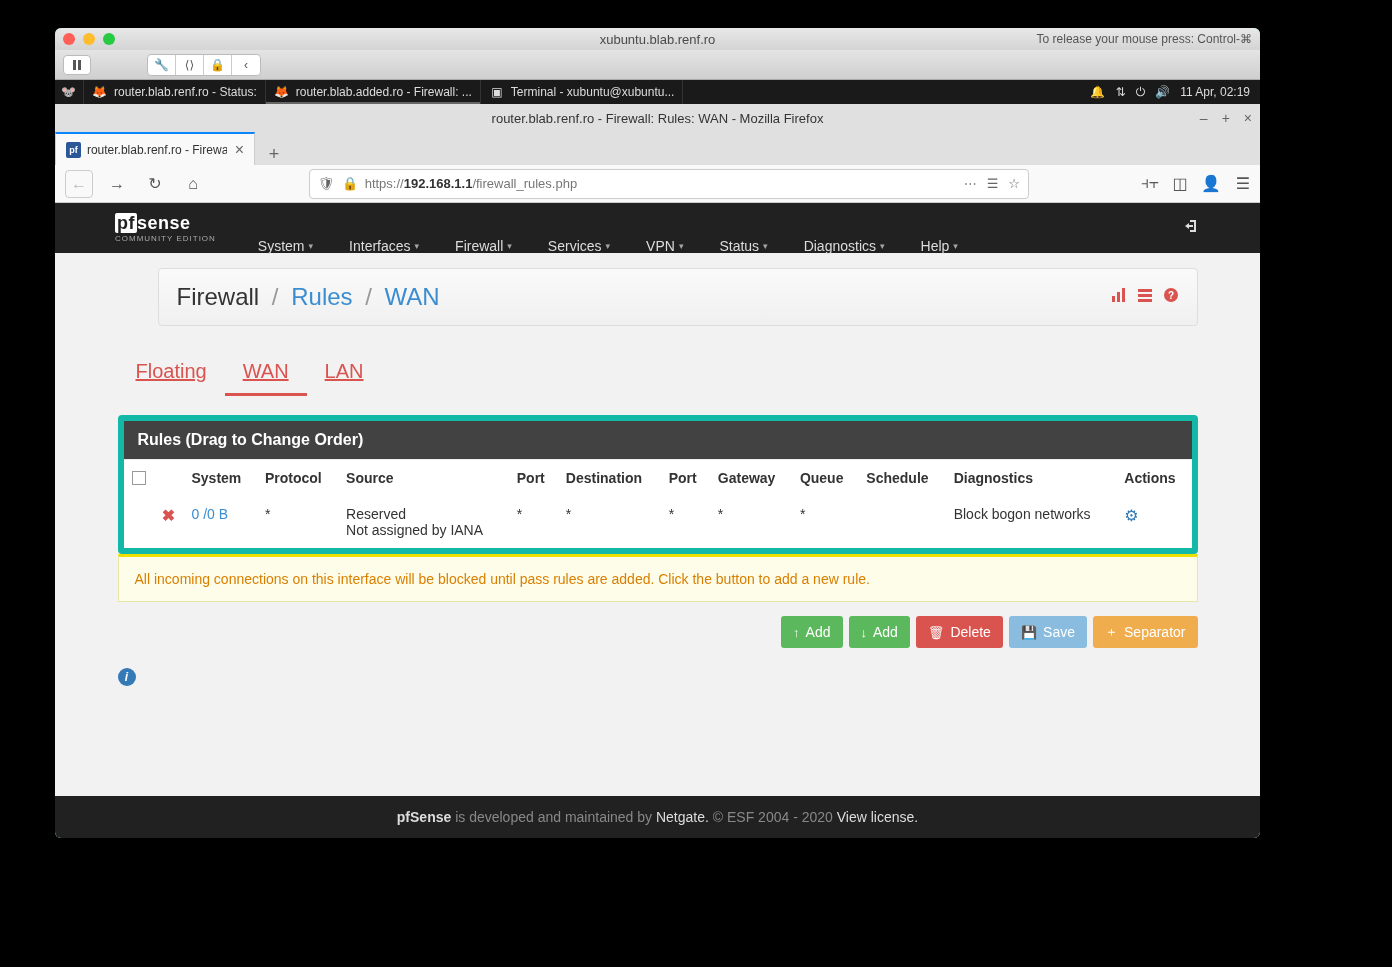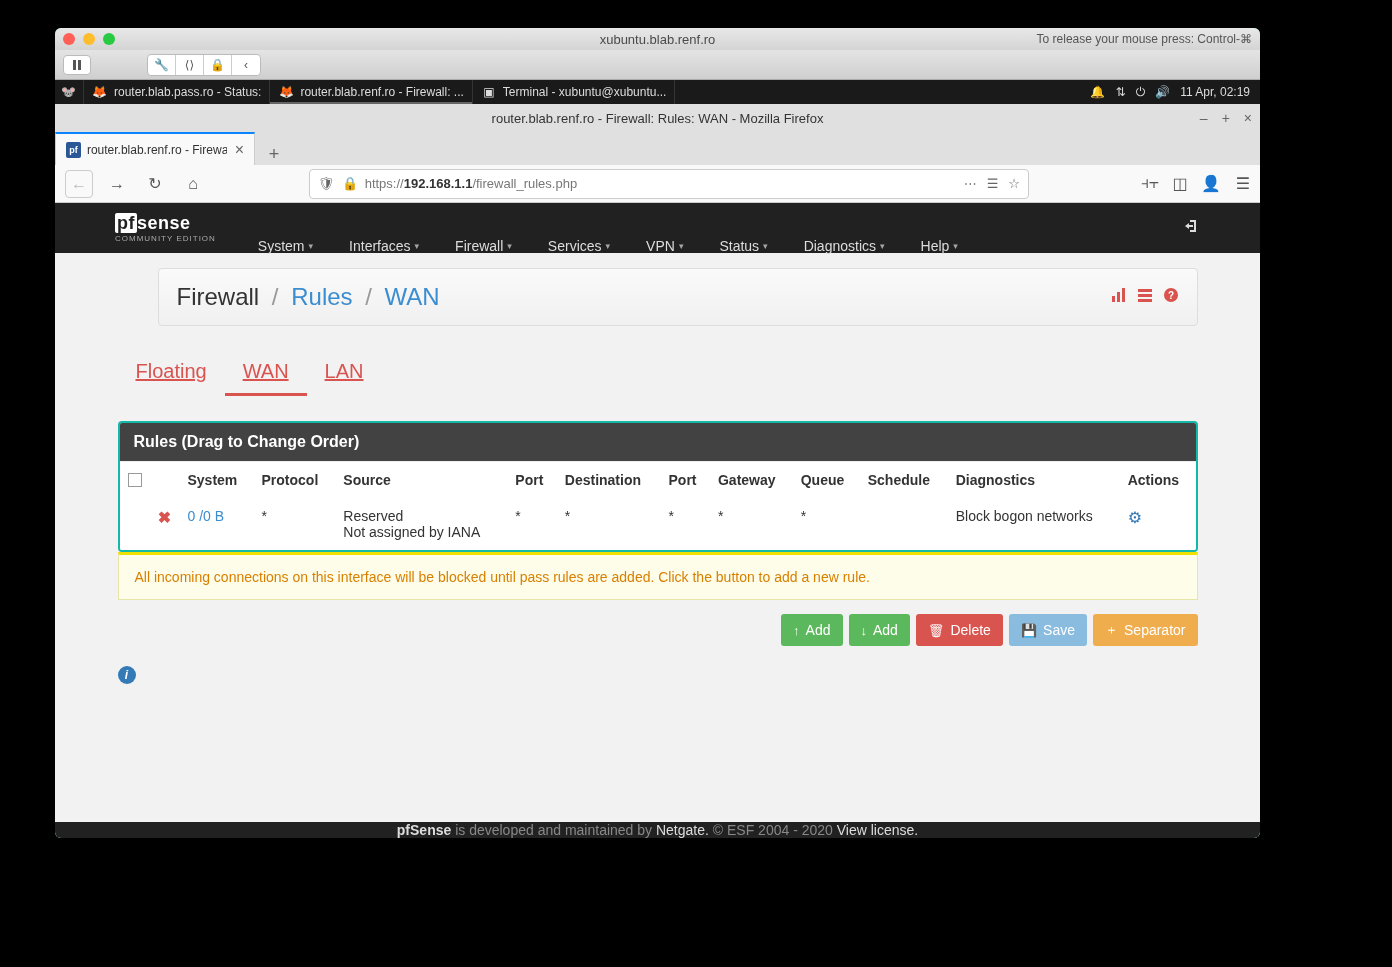--- a/index.html
+++ b/index.html
@@ -65,42 +65,42 @@
 .pf-breadcrumb-bar { background: linear-gradient(#fafafa, #f0f0f0); border: 1px solid #ddd; border-radius: 4px; padding: 14px 18px; display: flex; align-items: center; margin-left: 40px; }
 .pf-bc { font-size: 24px; color: #333; }
 .pf-bc .sep { color: #999; margin: 0 6px; }
 .pf-bc a { color: #3b8dd1; text-decoration: none; }
 .pf-bc-icons { margin-left: auto; display: flex; gap: 10px; color: #d9534f; font-size: 16px; }
 
 .pf-tabs { display: flex; margin-top: 24px; border-bottom: 1px solid transparent; }
 .pf-tab { padding: 10px 18px; color: #d9534f; font-size: 20px; cursor: pointer; text-decoration: underline; }
 .pf-tab.active { border-bottom: 3px solid #d9534f; font-weight: 500; }
 
-.pf-panel { margin-top: 24px; border: 2px solid #14b8a6; border-radius: 4px; overflow: hidden; }
+.pf-panel { margin-top: 18px; border: 6px solid #14b8a6; border-radius: 4px; overflow: hidden; }
 .pf-panel-head { background: #424242; color: #fff; padding: 10px 14px; font-size: 16px; font-weight: 600; }
 .pf-table { width: 100%; border-collapse: collapse; font-size: 14px; background: #fff; }
 .pf-table th { text-align: left; padding: 10px 8px; font-weight: 600; border-top: 1px solid #eee; color: #333; }
 .pf-table td { padding: 10px 8px; vertical-align: top; color: #333; }
 .pf-chk { width: 14px; height: 14px; border: 1px solid #999; }
 .pf-block-x { color: #d9534f; font-size: 16px; font-weight: bold; }
 .pf-states-link { color: #3b8dd1; }
 .pf-gear { color: #337ab7; font-size: 16px; }
 
 .pf-alert { background: #fdfde9; border: 1px solid #e6e6a8; border-top: 3px solid #f0e000; padding: 12px 16px; color: #d97f00; font-size: 14px; margin-top: 0px; }
 .pf-alert p { margin: 2px 0; }
 
 .pf-buttons { display: flex; gap: 6px; justify-content: flex-end; margin-top: 14px; }
 .pf-btn { display: flex; align-items: center; gap: 6px; padding: 7px 12px; border-radius: 3px; color: #fff; font-size: 14px; border: none; cursor: pointer; }
 .pf-btn.green { background: #5cb85c; } .pf-btn.red { background: #d9534f; }
 .pf-btn.blue { background: #8abce0; } .pf-btn.orange { background: #f0ad4e; }
 .pf-btn .bi { font-size: 13px; }
 
 .pf-info-i { margin-top: 20px; width: 18px; height: 18px; background: #337ab7; color: #fff; border-radius: 50%; display: flex; align-items: center; justify-content: center; font-size: 12px; font-weight: bold; font-style: italic; }
 
-.pf-footer { background: #212121; color: #888; text-align: center; padding: 0; font-size: 14px; position: absolute; bottom: 0; left: 0; right: 0; }
+.pf-footer { background: #212121; color: #888; text-align: center; padding: 13px; font-size: 14px; position: absolute; bottom: 0; left: 0; right: 0; }
 .pf-footer b { color: #ddd; }
 .pf-footer a { color: #ddd; text-decoration: none; }
 
 
 .svg-i { width: 16px; height: 16px; fill: currentColor; }
 </style>
 </head>
 <body>
 
 <div class="mac-window">
@@ -130,25 +130,25 @@
       <div class="tb-btn">‹</div>
     </div>
   </div>
 
   <div class="ubu-taskbar">
     <div class="ubu-task" style="padding:0 6px">
         <span class="ubu-icon">🐭</span>
       </div>
     <div class="ubu-task" id="ut0">
         <span class="ubu-icon">🦊</span>
-        <span>router.blab.pass.ro - Status:</span>
+        <span>router.blab.renf.ro - Status:</span>
       </div>
     <div class="ubu-task active" id="ut1">
         <span class="ubu-icon">🦊</span>
-        <span>router.blab.renf.ro - Firewall: ...</span>
+        <span>router.blab.added.ro - Firewall: ...</span>
       </div>
     <div class="ubu-task" id="ut2">
         <span class="ubu-icon">▣</span>
         <span>Terminal - xubuntu@xubuntu...</span>
       </div>
     <div class="ubu-right">
       <span>🔔</span>
       <span>⇅</span>
       <span>⏻</span>
       <span>🔊</span>

